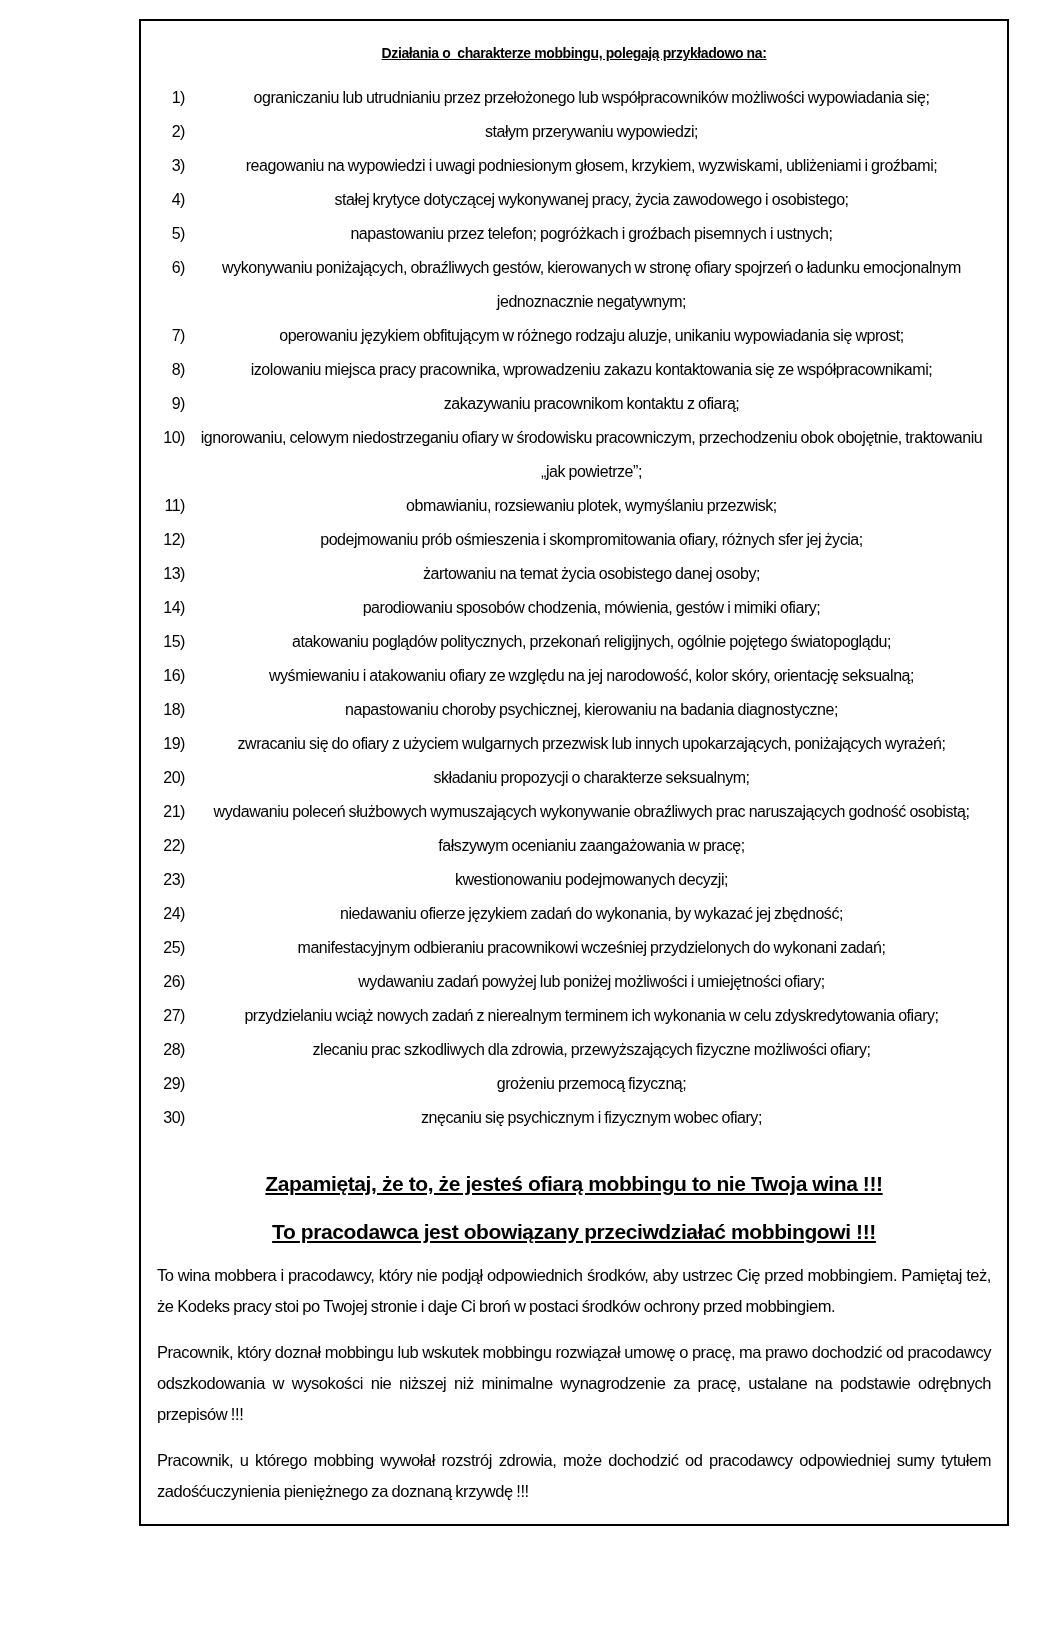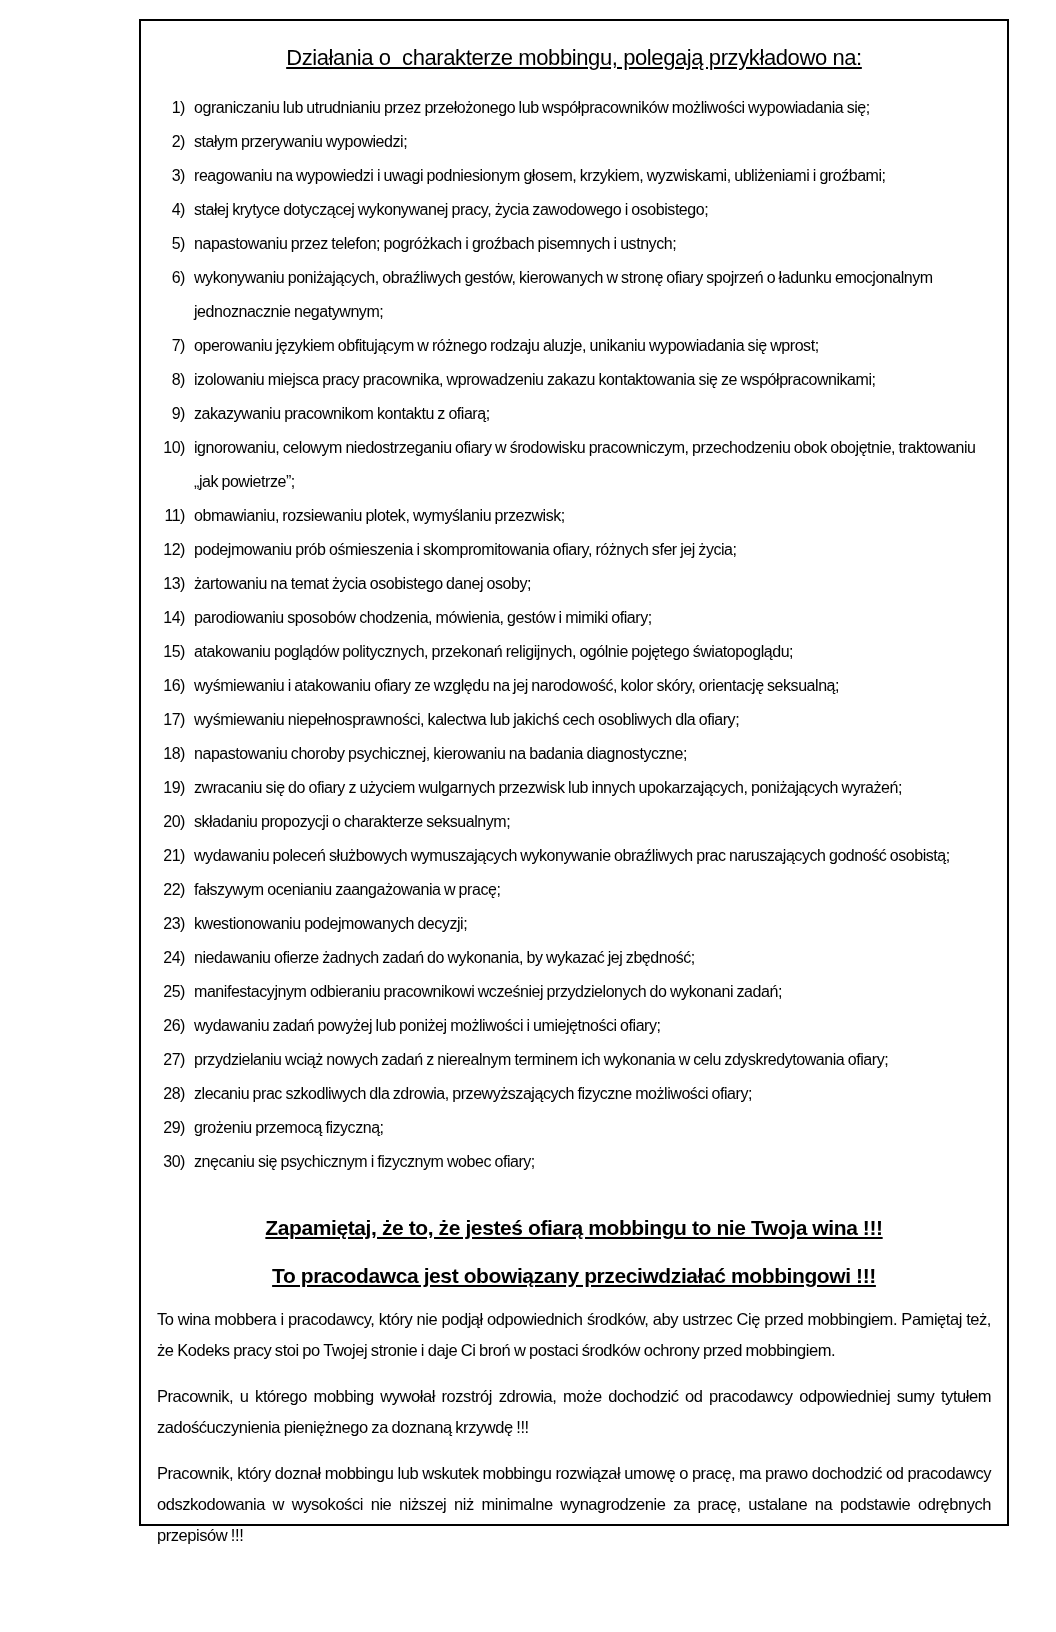--- a/index.html
+++ b/index.html
@@ -22,22 +22,22 @@
     top: 19px;
     width: 870px;
     height: 1507px;
     border: 2px solid #000000;
     background: #ffffff;
     padding: 0 14px;
   }
   .doc-title {
     margin: 24px 0 0 0;
     text-align: center;
-    font-size: 22px;
-    font-weight: normal;
+    font-size: 14px;
+    font-weight: bold;
     letter-spacing: -0.4px;
     text-decoration: underline;
     white-space: pre-wrap;
   }
   ol.mobbing-list {
     list-style: none;
     margin: 20px 0 0 0;
     padding: 0;
     font-size: 16px;
     line-height: 34px;
@@ -49,20 +49,21 @@
     align-items: flex-start;
   }
   ol.mobbing-list .num {
     flex: 0 0 30px;
     text-align: right;
     margin-right: 9px;
   }
   ol.mobbing-list .txt {
     flex: 1;
     padding-right: 4px;
+    text-align: center;
   }
   .emphasis {
     text-align: center;
     font-weight: bold;
     font-size: 21px;
     line-height: 26px;
     letter-spacing: -0.4px;
     text-decoration: underline;
     margin: 0;
   }
@@ -161,24 +162,20 @@
         <li>
           <span class="num">15)</span>
           <span class="txt">atakowaniu poglądów politycznych, przekonań religijnych, ogólnie pojętego światopoglądu;</span>
         </li>
 
         <li>
           <span class="num">16)</span>
           <span class="txt">wyśmiewaniu i atakowaniu ofiary ze względu na jej narodowość, kolor skóry, orientację seksualną;</span>
         </li>
 
-        <li>
-          <span class="num">17)</span>
-          <span class="txt">wyśmiewaniu niepełnosprawności, kalectwa lub jakichś cech osobliwych dla ofiary;</span>
-        </li>
 
         <li>
           <span class="num">18)</span>
           <span class="txt">napastowaniu choroby psychicznej, kierowaniu na badania diagnostyczne;</span>
         </li>
 
         <li>
           <span class="num">19)</span>
           <span class="txt">zwracaniu się do ofiary z użyciem wulgarnych przezwisk lub innych upokarzających, poniżających wyrażeń;</span>
         </li>
@@ -198,21 +195,21 @@
           <span class="txt">fałszywym ocenianiu zaangażowania w pracę;</span>
         </li>
 
         <li>
           <span class="num">23)</span>
           <span class="txt">kwestionowaniu podejmowanych decyzji;</span>
         </li>
 
         <li>
           <span class="num">24)</span>
-          <span class="txt">niedawaniu ofierze żadnych zadań do wykonania, by wykazać jej zbędność;</span>
+          <span class="txt">niedawaniu ofierze językiem zadań do wykonania, by wykazać jej zbędność;</span>
         </li>
 
         <li>
           <span class="num">25)</span>
           <span class="txt">manifestacyjnym odbieraniu pracownikowi wcześniej przydzielonych do wykonani zadań;</span>
         </li>
 
         <li>
           <span class="num">26)</span>
           <span class="txt">wydawaniu zadań powyżej lub poniżej możliwości i umiejętności ofiary;</span>
@@ -239,18 +236,18 @@
         </li>
 
       </ol>
 
     <p class="emphasis first">Zapamiętaj, że to, że jesteś ofiarą mobbingu to nie Twoja wina !!!</p>
 
     <p class="emphasis second">To pracodawca jest obowiązany przeciwdziałać mobbingowi !!!</p>
 
     <p class="para gap">To wina mobbera i pracodawcy, który nie podjął odpowiednich środków, aby ustrzec Cię przed mobbingiem. Pamiętaj też, że Kodeks pracy stoi po Twojej stronie i daje Ci broń w postaci środków ochrony przed mobbingiem.</p>
 
+    <p class="para gap">Pracownik, który doznał mobbingu lub wskutek mobbingu rozwiązał umowę o pracę, ma prawo dochodzić od pracodawcy odszkodowania w wysokości nie niższej niż minimalne wynagrodzenie za pracę, ustalane na podstawie odrębnych przepisów !!!</p>
+
     <p class="para gap">Pracownik, u którego mobbing wywołał rozstrój zdrowia, może dochodzić od pracodawcy odpowiedniej sumy tytułem zadośćuczynienia pieniężnego za doznaną krzywdę !!!</p>
-
-    <p class="para gap">Pracownik, który doznał mobbingu lub wskutek mobbingu rozwiązał umowę o pracę, ma prawo dochodzić od pracodawcy odszkodowania w wysokości nie niższej niż minimalne wynagrodzenie za pracę, ustalane na podstawie odrębnych przepisów !!!</p>
 
   </div>
 </div>
 
 </body></html>

